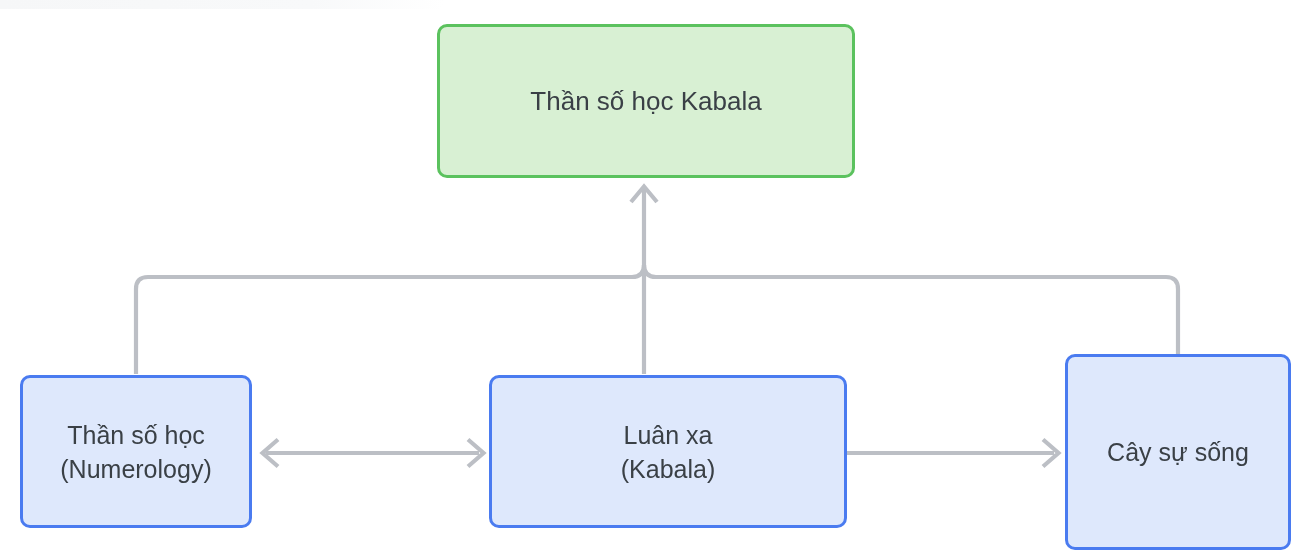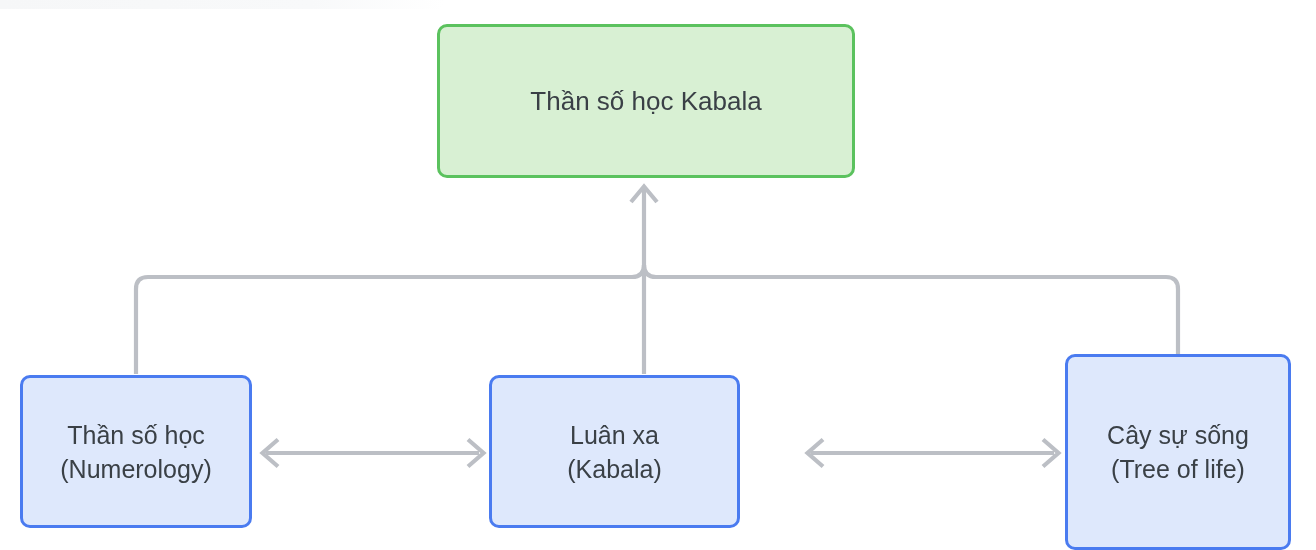--- a/index.html
+++ b/index.html
@@ -56,21 +56,21 @@
     width: 418px; height: 154px;
     background: var(--root_fill, #d8f0d3);
     border: 3.5px solid var(--root_border, #5bc25e);
     font-size: 26px;
   }
   .node-blue {
     background: var(--node_fill, #dee8fc);
     border: 3.5px solid var(--node_border, #4a7bf0);
   }
   .node-numerology { left: 20px;   top: 375px; width: 232px; height: 153px; }
-  .node-chakra     { left: 489px;  top: 375px; width: 251px; height: 153px; }
+  .node-chakra     { left: 489px;  top: 375px; width: 358px; height: 153px; }
   .node-tree       { left: 1065px; top: 354px; width: 226px; height: 196px; }
 </style>
 </head>
 <body>
 
 <div class="canvas">
 
   <div class="edge-artifact"></div>
 
   <svg class="connectors" viewBox="0 0 1316 550" xmlns="http://www.w3.org/2000/svg">
@@ -100,16 +100,15 @@
     <span>Thần số học Kabala</span>
   </div>
 
   <div class="node node-blue node-chakra">
     <span>Luân xa</span>
     <span>(Kabala)</span>
   </div>
 
   <div class="node node-blue node-tree">
     <span>Cây sự sống</span>
-    <span>(Tree of life)</span>
   </div>
 
 </div>
 
 </body></html>

